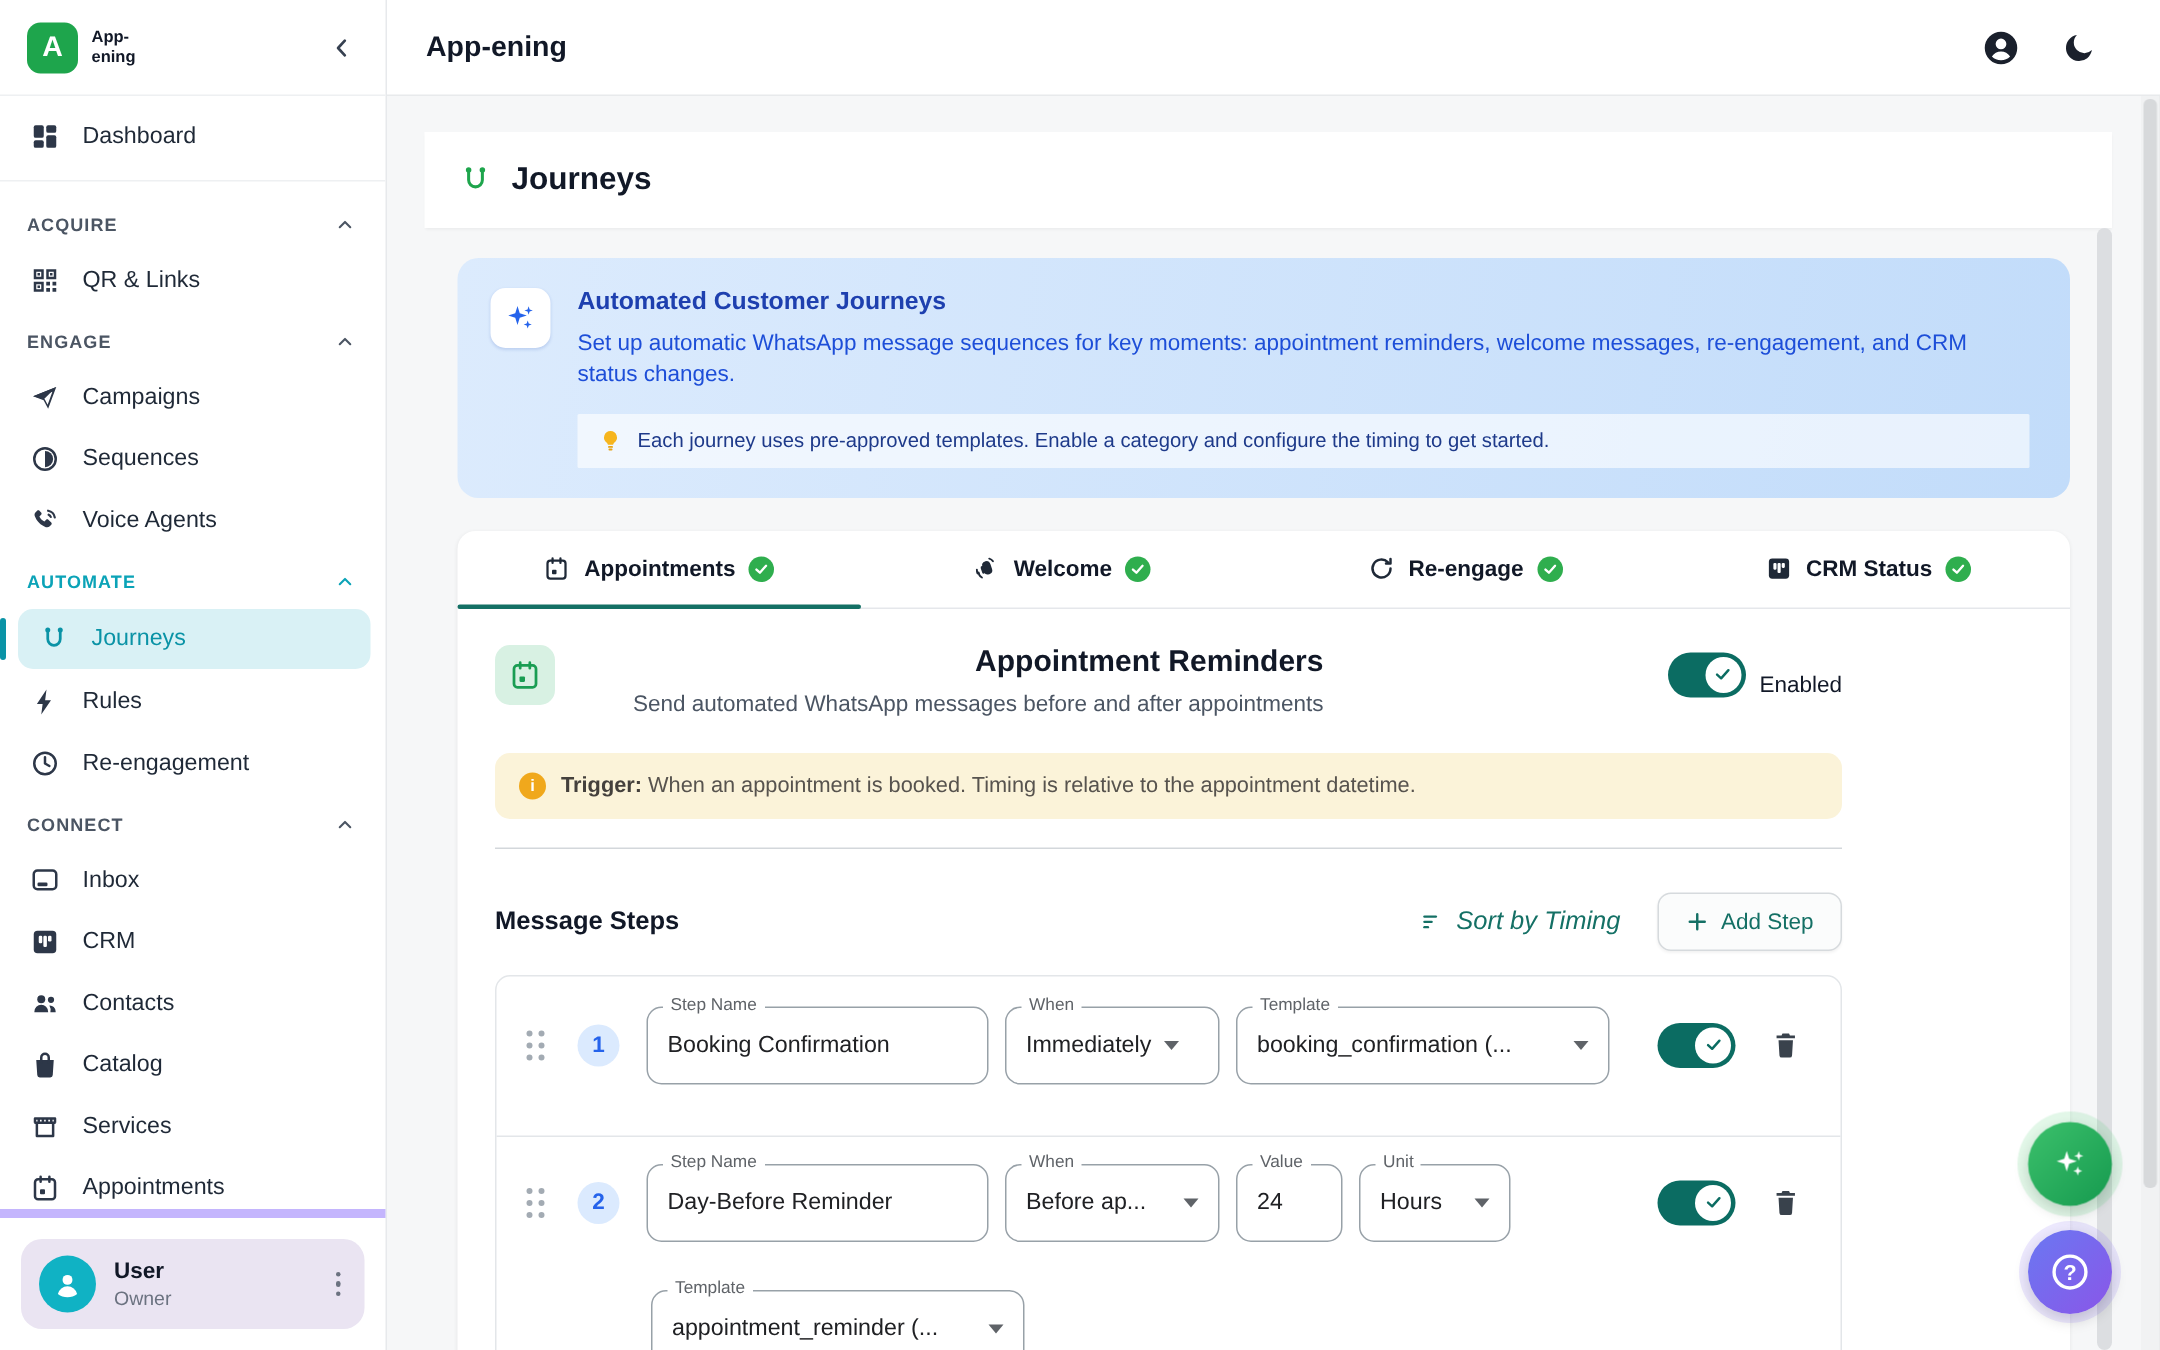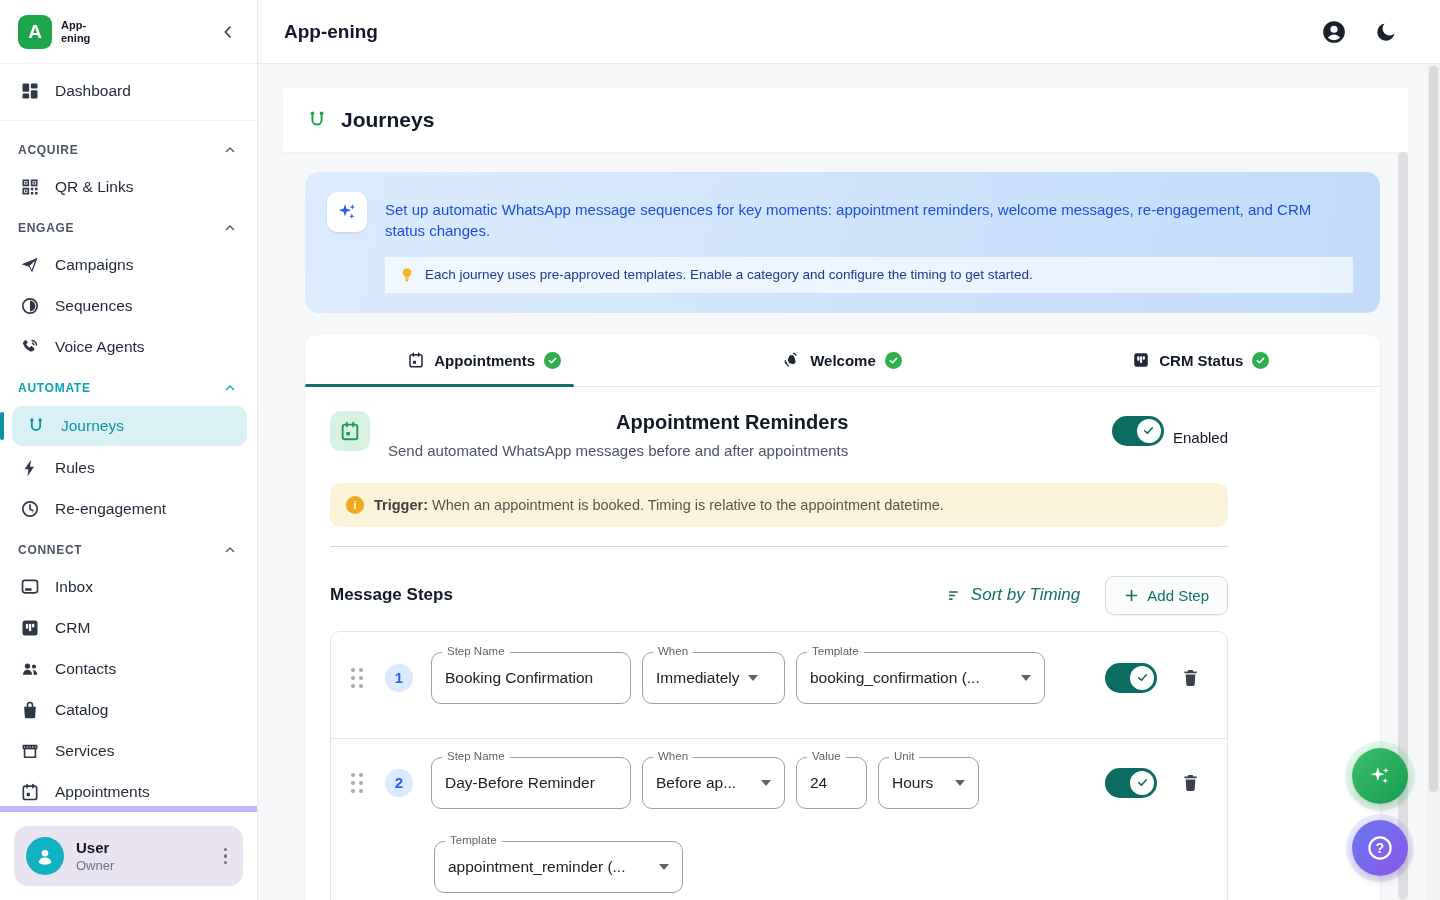--- a/index.html
+++ b/index.html
@@ -58,21 +58,21 @@
   .tabs { display:flex; height:52px; border-bottom:1px solid #e5e7eb; position:relative; }
   .tab { flex:1; display:flex; align-items:center; justify-content:center; gap:9px; font-size:15px; font-weight:600; color:#111827; cursor:pointer; }
   .tab .ti { color:#1f2937; }
   .tab-underline { position:absolute; bottom:-1px; left:0; width:25%; height:3px; background:#147065; border-radius:2px; }
   .check-badge { width:17px; height:17px; border-radius:50%; background:#2fae4e; display:flex; align-items:center; justify-content:center; flex-shrink:0; }
 
   .section { padding:24px 152px 24px 25px; }
   .j-head { display:flex; align-items:flex-start; gap:18px; }
   .j-icon { width:40px; height:40px; border-radius:10px; background:#d8f1e3; color:#1a9d53; display:flex; align-items:center; justify-content:center; flex-shrink:0; }
   .j-title { font-size:20px; font-weight:bold; color:#111827;text-align:right; }
-  .j-sub { font-size:15px; color:#4b5563; margin-top:8px; }
+  .j-sub { font-size:15px; color:#4b5563; margin-top:8px;margin-left:34px; }
   .j-right { margin-left:auto; display:flex; align-items:flex-end; gap:9px; padding-top:5px; }
   .toggle { width:52px; height:30px; border-radius:15px; background:#0b6c62; position:relative; cursor:pointer; flex-shrink:0; }
   .toggle-knob { position:absolute; right:3px; top:3px; width:24px; height:24px; border-radius:50%; background:#fff; display:flex; align-items:center; justify-content:center; color:#0b6c62; }
   .enabled-label { font-size:15px; color:#111827; }
 
   .trigger { margin-top:24px; background:#fbf3d9; border-radius:10px; padding:13px 16px; display:flex; align-items:center; gap:10px; font-size:14.5px; color:#57534e; }
   .info-dot { width:18px; height:18px; border-radius:50%; background:#f0a81c; color:#fff; font-size:11px; font-weight:bold; display:flex; align-items:center; justify-content:center; flex-shrink:0; font-style:normal; }
   .trigger b { color:#44403c; }
 
   .steps-divider { border:none; border-top:1.5px solid #d3d7db; margin:19px 0 0; }
@@ -88,21 +88,21 @@
   .drag { display:grid; grid-template-columns:4px 4px; gap:4px; margin:16px 22px 0 0; cursor:grab; }
   .drag i { width:4px; height:4px; border-radius:50%; background:#a3abb3; }
   .step-num { width:28px; height:28px; border-radius:50%; background:#dbeafe; color:#2563eb; font-size:15px; font-weight:bold; display:flex; align-items:center; justify-content:center; margin:12px 18px 0 0; flex-shrink:0; }
 
   .field { position:relative; height:52px; border:1.5px solid #98a1a8; border-radius:10px; background:#fff; display:flex; align-items:center; padding:0 13px; margin-right:11px; cursor:text; }
   .field.dd { cursor:pointer; }
   .field-label { position:absolute; top:-8px; left:10px; background:#fff; padding:0 5px; font-size:11.5px; color:#5f6368; white-space:nowrap; }
   .field-value { font-size:15.5px; color:#202124; white-space:nowrap; overflow:hidden; }
   .dd-arrow { width:0; height:0; border-left:5px solid transparent; border-right:5px solid transparent; border-top:6px solid #5f6368; margin-left:8px; flex-shrink:0; }
   .dd .spread { margin-left:auto; }
-  .f-name { width:200px; } .f-when { width:143px; } .f-tpl { width:249px; }
+  .f-name { width:228px; } .f-when { width:143px; } .f-tpl { width:249px; }
   .f-value { width:71px; } .f-unit { width:101px; }
 
   .row-right { margin-left:auto; display:flex; align-items:center; gap:23px; margin-top:11px; }
   .toggle.sm { width:52px; height:30px; }
   .trash { color:#39424c; cursor:pointer; }
   .step-line2 { margin-left:83px; margin-top:32px; }
 
   
   .fab { position:fixed; right:32px; width:56px; height:56px; border-radius:50%; display:flex; align-items:center; justify-content:center; cursor:pointer; }
   .fab-ai { bottom:96px; background:linear-gradient(135deg,#3cc16c,#169a4f); box-shadow:0 0 0 7px rgba(52,199,89,.14), 0 4px 10px rgba(0,0,0,.18); }
@@ -321,20 +321,21 @@
 
       <div class="banner">
         <div class="banner-icon">
           <svg width="24" height="24" viewBox="0 0 24 24" fill="#2563eb">
               <polygon points="10,4 11.5,8.8 16.2,10.3 11.5,11.8 10,16.6 8.5,11.8 3.8,10.3 8.5,8.8"></polygon>
               <polygon points="17.4,4.2 18.1,6.3 20.2,7 18.1,7.7 17.4,9.8 16.7,7.7 14.6,7 16.7,6.3"></polygon>
               <polygon points="16.8,13.6 17.5,15.6 19.5,16.3 17.5,17 16.8,19 16.1,17 14.1,16.3 16.1,15.6"></polygon>
             </svg>
         </div>
         <div>
+          <div class="banner-title">Automated Customer Journeys</div>
           <div class="banner-desc">Set up automatic WhatsApp message sequences for key moments: appointment reminders, welcome messages, re-engagement, and CRM status changes.</div>
           <div class="banner-tip">
             <svg width="16" height="16" viewBox="0 0 24 24">
                 <path d="M12 2a6.5 6.5 0 0 0-3.7 11.8c.6.5 1 1.2 1.1 2h5.2c.1-.8.5-1.5 1.1-2A6.5 6.5 0 0 0 12 2z" fill="#f6b51e"></path>
                 <rect x="9.5" y="17" width="5" height="1.8" rx="0.9" fill="#e8a412"></rect>
                 <rect x="10" y="19.6" width="4" height="1.8" rx="0.9" fill="#e8a412"></rect>
               </svg>
             <span>Each journey uses pre-approved templates. Enable a category and configure the timing to get started.</span>
           </div>
         </div>
@@ -365,20 +366,32 @@
                 <path d="M14 3.2a5.5 5.5 0 0 1 3.3 2.4" fill="none" stroke="currentColor" stroke-width="1.7" stroke-linecap="round"></path>
               </svg>
             <span>Welcome</span>
             <span class="check-badge">
                 <svg width="11" height="11" viewBox="0 0 24 24" fill="none" stroke="#fff" stroke-width="3.4" stroke-linecap="round" stroke-linejoin="round">
                   <polyline points="5 12.5 10 17 19 7"></polyline>
                 </svg>
               </span>
           </div>
           <div class="tab">
+            <svg class="ti" width="18" height="18" viewBox="0 0 24 24" fill="none" stroke="currentColor" stroke-width="2.2" stroke-linecap="round">
+                <path d="M20 12a8 8 0 1 1-2.4-5.7"></path>
+                <polyline points="20 3.5 20 7.5 16 7.5" stroke-linejoin="round"></polyline>
+              </svg>
+            <span>Re-engage</span>
+            <span class="check-badge">
+                <svg width="11" height="11" viewBox="0 0 24 24" fill="none" stroke="#fff" stroke-width="3.4" stroke-linecap="round" stroke-linejoin="round">
+                  <polyline points="5 12.5 10 17 19 7"></polyline>
+                </svg>
+              </span>
+          </div>
+          <div class="tab">
             <svg class="ti" width="18" height="18" viewBox="0 0 24 24">
                 <rect x="3" y="3" width="18" height="18" rx="3" fill="currentColor"></rect>
                 <rect x="7" y="7" width="2.8" height="6" rx="1" fill="#fff"></rect>
                 <rect x="10.7" y="7" width="2.8" height="9" rx="1" fill="#fff"></rect>
                 <rect x="14.4" y="7" width="2.8" height="4.5" rx="1" fill="#fff"></rect>
               </svg>
             <span>CRM Status</span>
             <span class="check-badge">
                 <svg width="11" height="11" viewBox="0 0 24 24" fill="none" stroke="#fff" stroke-width="3.4" stroke-linecap="round" stroke-linejoin="round">
                   <polyline points="5 12.5 10 17 19 7"></polyline>

